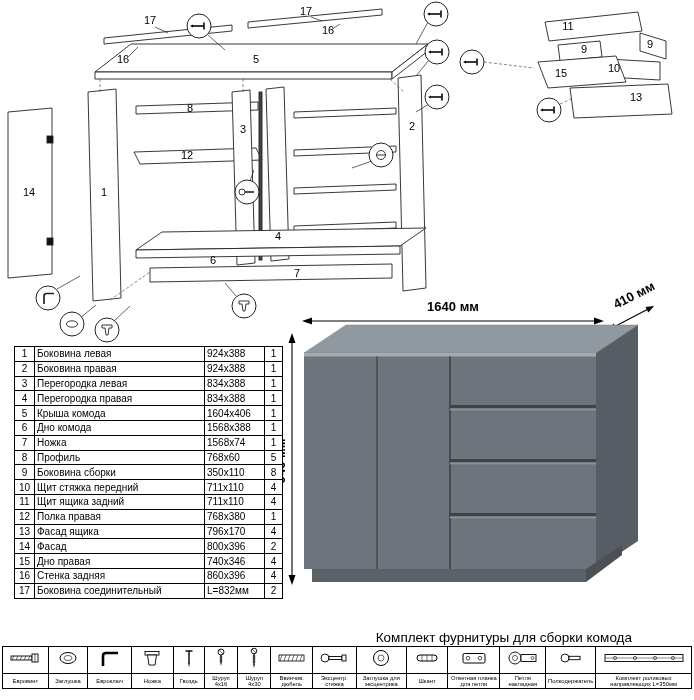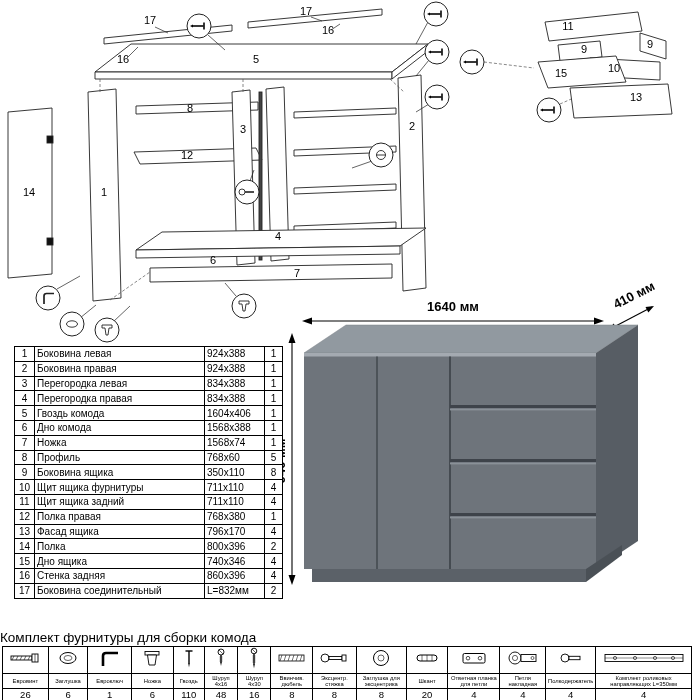--- a/index.html
+++ b/index.html
@@ -7,21 +7,21 @@
        font-family:"Liberation Sans",sans-serif;color:#000}
   svg text{font-family:"Liberation Sans",sans-serif;fill:#000}
   .diagram-svg{position:absolute;left:0;top:0}
   .dresser-svg{position:absolute;left:278px;top:283px}
   .parts-table{position:absolute;left:14px;top:346px;border-collapse:collapse;table-layout:fixed;
                font-size:10px;background:#fff}
   .parts-table td{border:1px solid #000;height:13.8px;line-height:11px;padding:0 2px;
                   white-space:nowrap;overflow:hidden}
   .parts-table td.num{text-align:center;padding:0 1px}
   .parts-table td.qty{text-align:center;padding:0 1px}
-  .hw-title{position:absolute;left:0;top:630px;width:624px;text-align:left;font-size:13.5px}
+  .hw-title{position:absolute;left:8px;top:630px;width:624px;text-align:right;font-size:13.5px}
   .hw-table{position:absolute;left:2px;top:646px;width:690px;border-collapse:collapse;
             table-layout:fixed;background:#fff}
   .hw-table td{border:1px solid #000;text-align:center;vertical-align:middle;overflow:hidden;padding:0}
   .hw-icon-row td{height:24px}
   .hw-name-row td{height:14px;font-size:5.8px;line-height:1.12;padding:0 1px;vertical-align:middle}
   .hw-qty-row td{height:11px;font-size:9.5px;line-height:10px}
 </style>
 </head>
 <body>
 
@@ -245,21 +245,21 @@
         <td class="qty">1</td>
       </tr>
     <tr>
         <td class="num">4</td>
         <td class="name">Перегородка правая</td>
         <td class="size">834x388</td>
         <td class="qty">1</td>
       </tr>
     <tr>
         <td class="num">5</td>
-        <td class="name">Гвоздь комода</td>
+        <td class="name">Крыша комода</td>
         <td class="size">1604x406</td>
         <td class="qty">1</td>
       </tr>
     <tr>
         <td class="num">6</td>
         <td class="name">Дно комода</td>
         <td class="size">1568x388</td>
         <td class="qty">1</td>
       </tr>
     <tr>
@@ -269,27 +269,27 @@
         <td class="qty">1</td>
       </tr>
     <tr>
         <td class="num">8</td>
         <td class="name">Профиль</td>
         <td class="size">768x60</td>
         <td class="qty">5</td>
       </tr>
     <tr>
         <td class="num">9</td>
-        <td class="name">Боковина ящика</td>
+        <td class="name">Боковина сборки</td>
         <td class="size">350x110</td>
         <td class="qty">8</td>
       </tr>
     <tr>
         <td class="num">10</td>
-        <td class="name">Щит ящика фурнитуры</td>
+        <td class="name">Щит стяжка передний</td>
         <td class="size">711x110</td>
         <td class="qty">4</td>
       </tr>
     <tr>
         <td class="num">11</td>
         <td class="name">Щит ящика задний</td>
         <td class="size">711x110</td>
         <td class="qty">4</td>
       </tr>
     <tr>
@@ -299,27 +299,27 @@
         <td class="qty">1</td>
       </tr>
     <tr>
         <td class="num">13</td>
         <td class="name">Фасад ящика</td>
         <td class="size">796x170</td>
         <td class="qty">4</td>
       </tr>
     <tr>
         <td class="num">14</td>
-        <td class="name">Полка</td>
+        <td class="name">Фасад</td>
         <td class="size">800x396</td>
         <td class="qty">2</td>
       </tr>
     <tr>
         <td class="num">15</td>
-        <td class="name">Дно ящика</td>
+        <td class="name">Дно правая</td>
         <td class="size">740x346</td>
         <td class="qty">4</td>
       </tr>
     <tr>
         <td class="num">16</td>
         <td class="name">Стенка задняя</td>
         <td class="size">860x396</td>
         <td class="qty">4</td>
       </tr>
     <tr>
@@ -460,31 +460,14 @@
       <td>Шуруп 4x30</td>
       <td>Ввинчив. дюбель</td>
       <td>Эксцентр. стяжка</td>
       <td>Заглушка для эксцентрика</td>
       <td>Шкант</td>
       <td>Ответная планка для петли</td>
       <td>Петля накладная</td>
       <td>Полкодержатель</td>
       <td>Комплект роликовых направляющих L=350мм</td>
     </tr>
-    <tr class="hw-qty-row">
-      <td>26</td>
-      <td>6</td>
-      <td>1</td>
-      <td>6</td>
-      <td>110</td>
-      <td>48</td>
-      <td>16</td>
-      <td>8</td>
-      <td>8</td>
-      <td>8</td>
-      <td>20</td>
-      <td>4</td>
-      <td>4</td>
-      <td>4</td>
-      <td>4</td>
-    </tr>
   </tbody>
 </table>
 
 </body></html>

